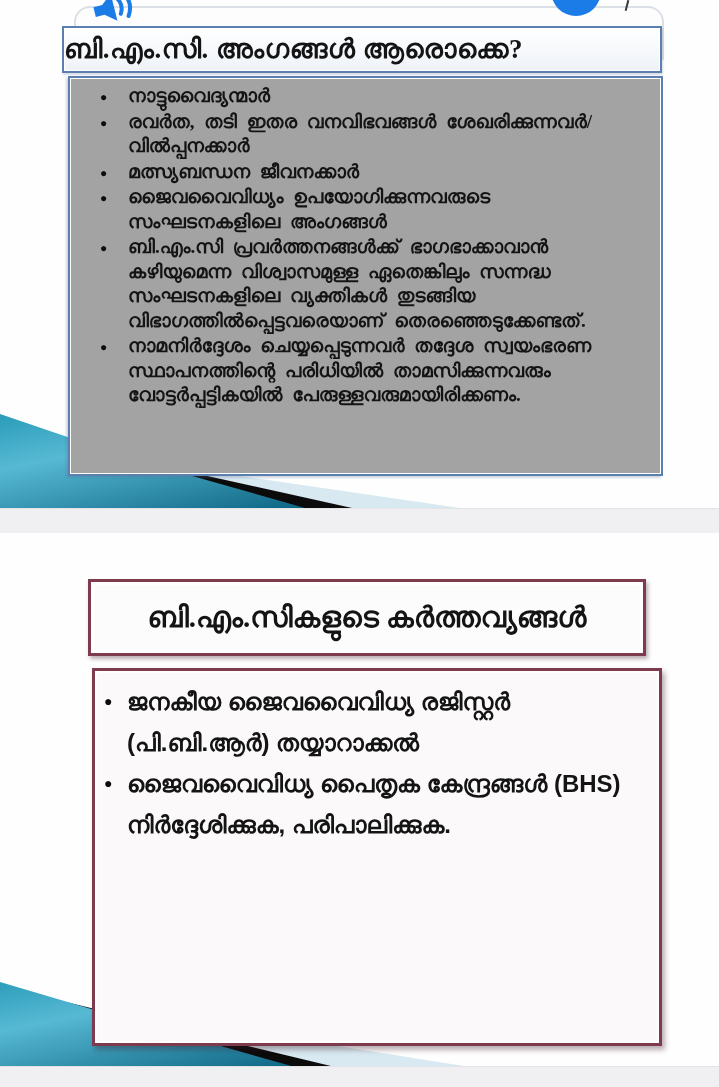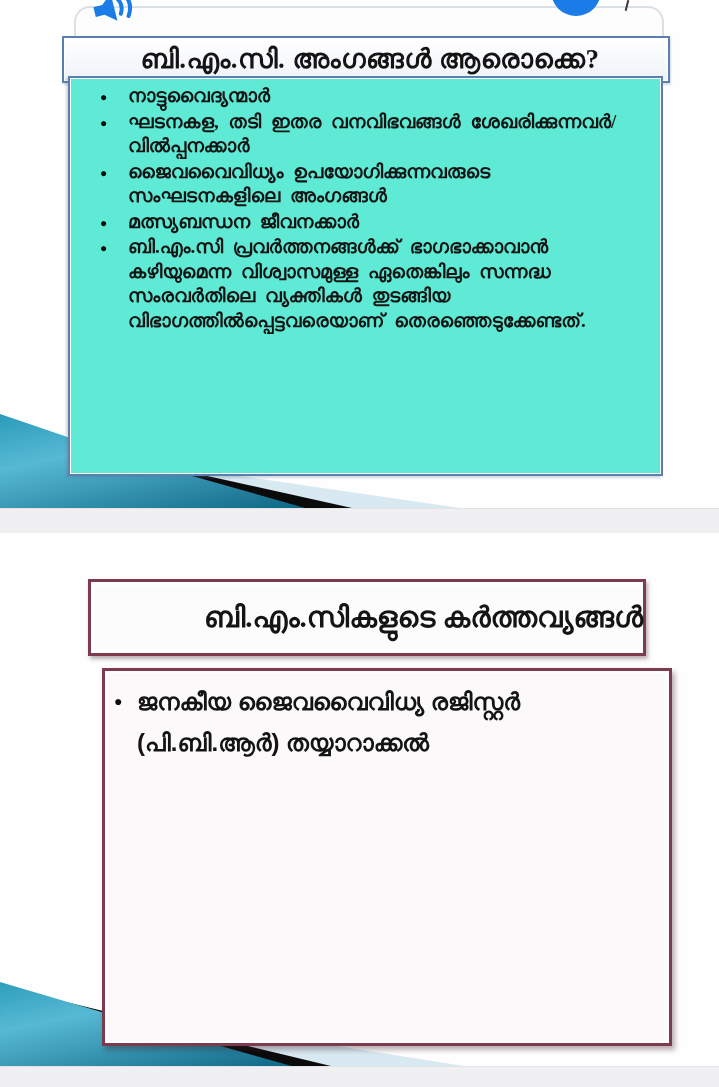--- a/index.html
+++ b/index.html
@@ -24,51 +24,51 @@
   .avatar-circle{
     position:absolute;left:551px;top:-34px;width:50px;height:50px;border-radius:50%;
     background:#1b7ce8;
   }
   .cursor-mark{
     position:absolute;left:626px;top:0px;width:2px;height:11px;background:#3a3a3a;transform:rotate(14deg);
   }
 
   
   .titlebox1{
-    position:absolute;left:62px;top:36px;width:596px;height:43px;
+    position:absolute;left:62px;top:26px;width:596px;height:43px;
     border:2px solid #5b7fae;background:linear-gradient(#ffffff,#eef2f8);
     box-shadow:0 0 0 1px #ffffff inset, 1px 2px 2px rgba(90,110,150,.25);
-    display:flex;align-items:center;justify-content:center;padding-left:8px;
+    display:flex;align-items:center;
   }
   .titlebox1 .t{font-size:27px;font-weight:700;letter-spacing:.5px;font-family:"Liberation Serif","Liberation Sans",serif;}
   .contentbox1{
     position:absolute;left:68px;top:76px;width:591px;height:396px;
-    border:2px solid #5b7fae;background:#5eead4;
+    border:2px solid #5b7fae;background:#a3a3a3;
     box-shadow:0 0 0 1px #ffffff inset, -2px 2px 2px rgba(90,110,150,.28);
   }
   .contentbox1 ul{
     margin:6px 8px 0 0;padding:0 6px 0 58px;list-style:none;
     font-size:19px;line-height:24.5px;font-weight:600;word-spacing:5px;
     font-family:"Liberation Serif","Liberation Sans",serif;
   }
   .contentbox1 li{position:relative;margin:0 0 1px 0;}
   .contentbox1 li::before{
     content:"\25CF";position:absolute;left:-28px;top:1px;font-size:12px;color:#0d0d0d;
   }
 
   
   .titlebox2{
     position:absolute;left:88px;top:579px;width:552px;height:71px;
     border:3px solid #7e3b4e;background:#fdfcfc;
     box-shadow:0 0 0 3px #ffffff inset, 2px 3px 4px rgba(60,30,40,.35);
-    display:flex;align-items:center;justify-content:flex-end;
+    display:flex;align-items:center;justify-content:center;
   }
   .titlebox2 .t{font-size:29px;font-weight:700;font-family:"Liberation Serif","Liberation Sans",serif;}
   .contentbox2{
-    position:absolute;left:102px;top:668px;width:564px;height:372px;
+    position:absolute;left:92px;top:668px;width:564px;height:372px;
     border:3px solid #7e3b4e;background:#fbf9f9;
     box-shadow:0 0 0 2px #ffffff inset, 3px 4px 5px rgba(60,30,40,.35);
   }
   .contentbox2 ul{
     margin:10px 6px 0 0;padding:0 4px 0 32px;list-style:none;
     font-size:24px;line-height:41px;font-weight:600;
   }
   .contentbox2 li{position:relative;margin:0;}
   .contentbox2 li::before{
     content:"\25CF";position:absolute;left:-23px;top:0px;font-size:14px;color:#0d0d0d;
@@ -109,34 +109,36 @@
   <div class="wedge black2"></div>
   <div class="wedge teal2"></div>
 
   <div class="titlebox1">
     <span class="t">ബി.എം.സി. അംഗങ്ങൾ ആരൊക്കെ?</span>
   </div>
 
   <div class="contentbox1">
     <ul>
         <li>നാട്ടുവൈദ്യന്മാർ</li>
-        <li>ഘടനകള, തടി ഇതര വനവിഭവങ്ങൾ ശേഖരിക്കുന്നവർ/വിൽപ്പനക്കാർ</li>
+        <li>രവർത, തടി ഇതര വനവിഭവങ്ങൾ ശേഖരിക്കുന്നവർ/വിൽപ്പനക്കാർ</li>
+        <li>മത്സ്യബന്ധന ജീവനക്കാർ</li>
         <li>ജൈവവൈവിധ്യം ഉപയോഗിക്കുന്നവരുടെ സംഘടനകളിലെ അംഗങ്ങൾ</li>
-        <li>മത്സ്യബന്ധന ജീവനക്കാർ</li>
-        <li>ബി.എം.സി പ്രവർത്തനങ്ങൾക്ക് ഭാഗഭാക്കാവാൻ കഴിയുമെന്ന വിശ്വാസമുള്ള ഏതെങ്കിലും സന്നദ്ധ സംരവർതിലെ വ്യക്തികൾ തുടങ്ങിയ വിഭാഗത്തിൽപ്പെട്ടവരെയാണ് തെരഞ്ഞെടുക്കേണ്ടത്.</li>
+        <li>ബി.എം.സി പ്രവർത്തനങ്ങൾക്ക് ഭാഗഭാക്കാവാൻ കഴിയുമെന്ന വിശ്വാസമുള്ള ഏതെങ്കിലും സന്നദ്ധ സംഘടനകളിലെ വ്യക്തികൾ തുടങ്ങിയ വിഭാഗത്തിൽപ്പെട്ടവരെയാണ് തെരഞ്ഞെടുക്കേണ്ടത്.</li>
+        <li>നാമനിർദ്ദേശം ചെയ്യപ്പെടുന്നവർ തദ്ദേശ സ്വയംഭരണ സ്ഥാപനത്തിന്റെ പരിധിയിൽ താമസിക്കുന്നവരും വോട്ടർപ്പട്ടികയിൽ പേരുള്ളവരുമായിരിക്കണം.</li>
       </ul>
   </div>
 
   <div class="titlebox2">
     <span class="t">ബി.എം.സികളുടെ കർത്തവ്യങ്ങൾ</span>
   </div>
 
   <div class="contentbox2">
     <ul>
         <li>ജനകീയ ജൈവവൈവിധ്യ രജിസ്റ്റർ (പി.ബി.ആർ) തയ്യാറാക്കൽ</li>
+        <li>ജൈവവൈവിധ്യ പൈതൃക കേന്ദ്രങ്ങൾ (BHS) നിർദ്ദേശിക്കുക, പരിപാലിക്കുക.</li>
       </ul>
   </div>
 
   <div class="band band1"></div>
   <div class="band band2"></div>
 
   <svg class="speaker" viewBox="0 0 46 32">
     <path d="M2 11 L11 11 L22 2 L22 30 L11 21 L2 21 Z" fill="#1b7ce8"></path>
     <path d="M27 8 Q32 16 27 24" stroke="#1b7ce8" stroke-width="4" fill="none" stroke-linecap="round"></path>
     <path d="M34 4 Q42 16 34 28" stroke="#1b7ce8" stroke-width="4" fill="none" stroke-linecap="round"></path>

